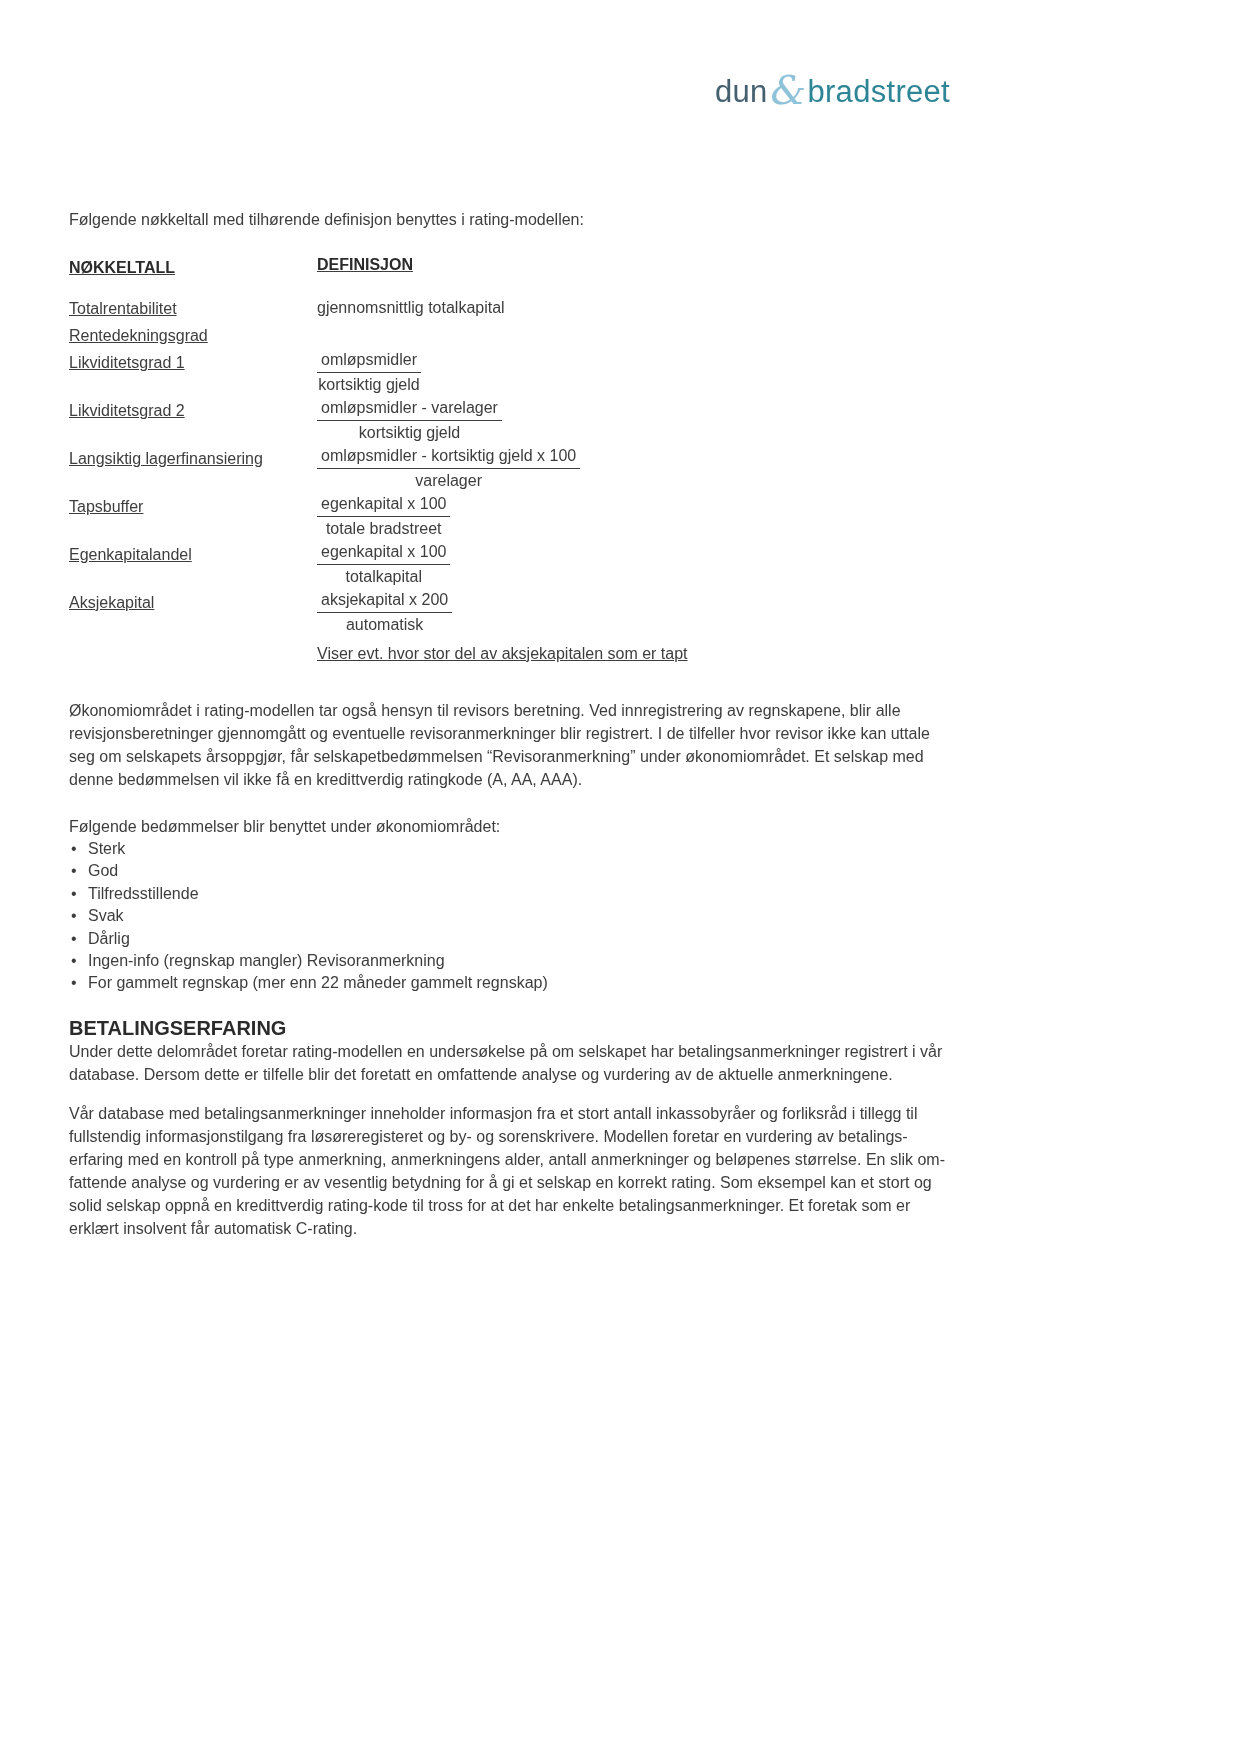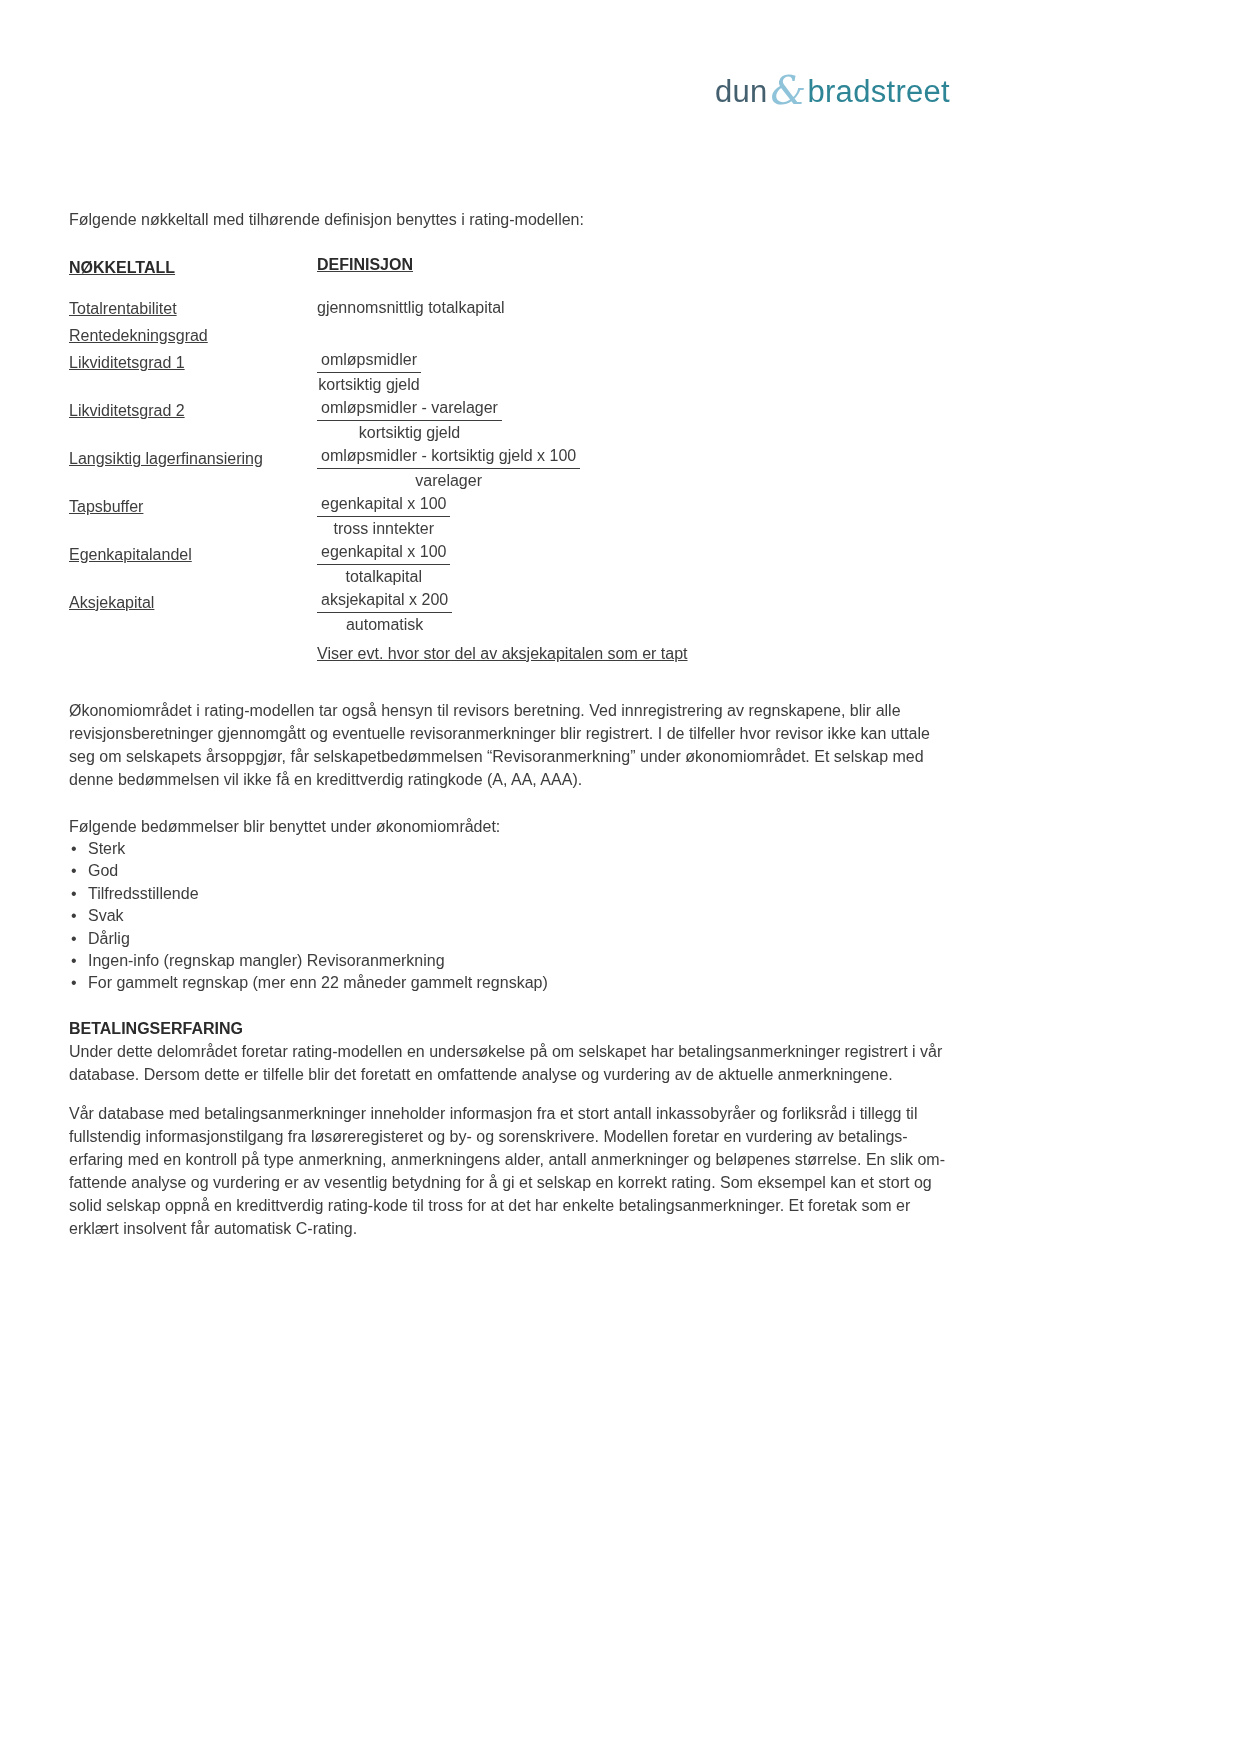--- a/index.html
+++ b/index.html
@@ -71,21 +71,21 @@
     line-height: 22.4px;
   }
   .bullets li::before {
     content: "\2022";
     position: absolute;
     left: 2px;
     top: 0;
   }
   .section-heading {
     margin-top: 22px;
-    font-size: 16px;
+    font-size: 20px;
     font-weight: bold;
     color: #2b2b2b;
     line-height: 23px;
   }
   .para.payment2 { margin-top: 16px; }
   
   .footer {
     position: absolute;
     top: 1498px;
     left: 83px;
@@ -156,21 +156,21 @@
             <span class="den">varelager</span>
           </span>
         </div>
       </div>
 
       <div class="trow">
         <div class="tlabel">Tapsbuffer</div>
         <div class="tdef">
           <span class="frac">
             <span class="num">egenkapital x 100</span>
-            <span class="den">tross inntekter</span>
+            <span class="den">totale bradstreet</span>
           </span>
         </div>
       </div>
 
       <div class="trow">
         <div class="tlabel">Egenkapitalandel</div>
         <div class="tdef">
           <span class="frac">
             <span class="num">egenkapital x 100</span>
             <span class="den">totalkapital</span>

